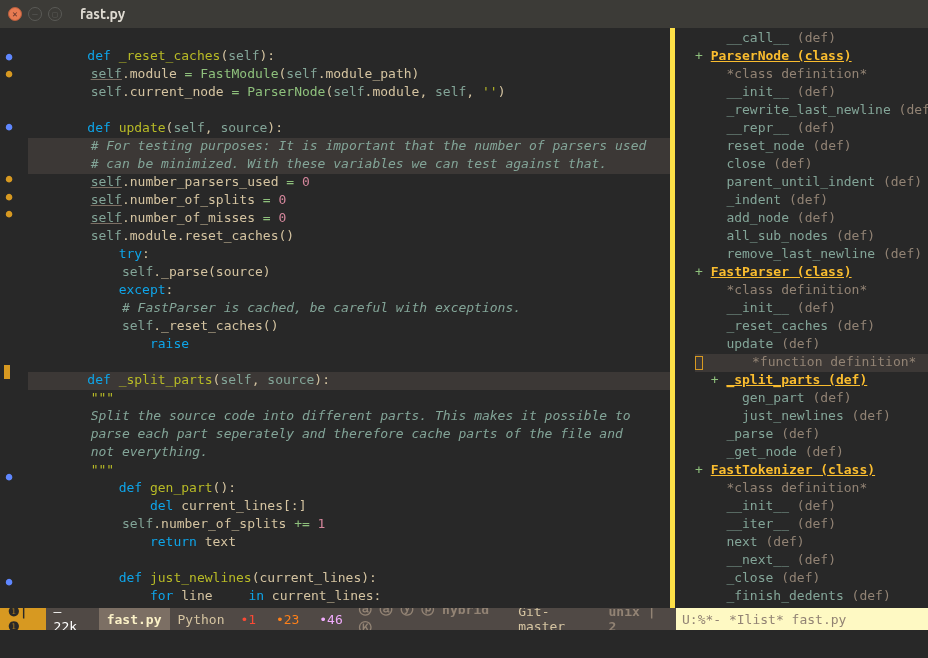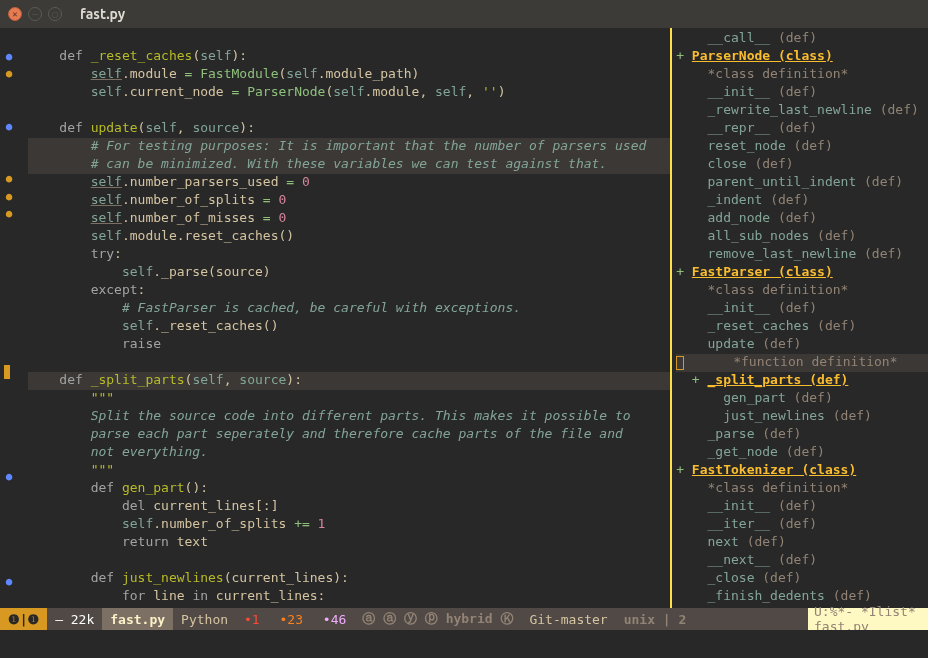--- a/index.html
+++ b/index.html
@@ -66,38 +66,38 @@
   width: 6px; height: 14px; background: #d79921;
   margin-left: 4px;
 }
 .code-area {
   flex: 1;
   padding: 2px 0 0 10px;
   position: relative;
   overflow: hidden;
 }
 .line { height: 18px; white-space: pre; }
-.kw  { color: #a3a3a3; }
+.kw  { color: #0ea5e9; margin-left: 28px; }
 .fn  { color: #b8bb26; }
 .str { color: #b8bb26; }
 .cmt { color: #83a598; font-style: italic; }
 .punct { color: #d5c4a1; }
 .param { color: #83a598; }
 .num { color: #d3869b; }
 .op  { color: #8ec07c; }
 .builtin { color: #8ec07c; }
 .underline { text-decoration: underline; text-decoration-color: #7c6f64; }
 .self { color: #83a598; }
 .hl-line { background: #3c3836; }
 
 .outline-pane {
   width: 260px;
   background: #282828;
-  border-left: 2px solid #fde047;
-  padding: 2px 0 0 4px;
+  border-left: 5px solid #fde047;
+  padding: 2px 0 0 20px;
   overflow: hidden;
 }
 .ol-line { height: 18px; white-space: pre; }
 .ol-plus { color: #8ec07c; }
 .ol-class { color: #fabd2f; font-weight: bold; text-decoration: underline; }
 .ol-def-head { color: #fabd2f; font-weight: bold; text-decoration: underline; }
 .ol-mem { color: #83a598; }
 .ol-paren { color: #928374; }
 .ol-star { color: #928374; }
 .ol-sel-gutter {
@@ -107,21 +107,21 @@
 .ol-sel-line { background: #3c3836; }
 
 .modeline {
   display: flex;
   height: 22px;
   flex-shrink: 0;
   font-size: 13px;
   background: #202020;
 }
 .modeline-main {
-  width: 808px;
+  width: 676px;
   display: flex;
   align-items: center;
   background: #504945;
   color: #d5c4a1;
 }
 .modeline-aux {
   flex: 1;
   display: flex;
   align-items: center;
   background: #fef9c3;

